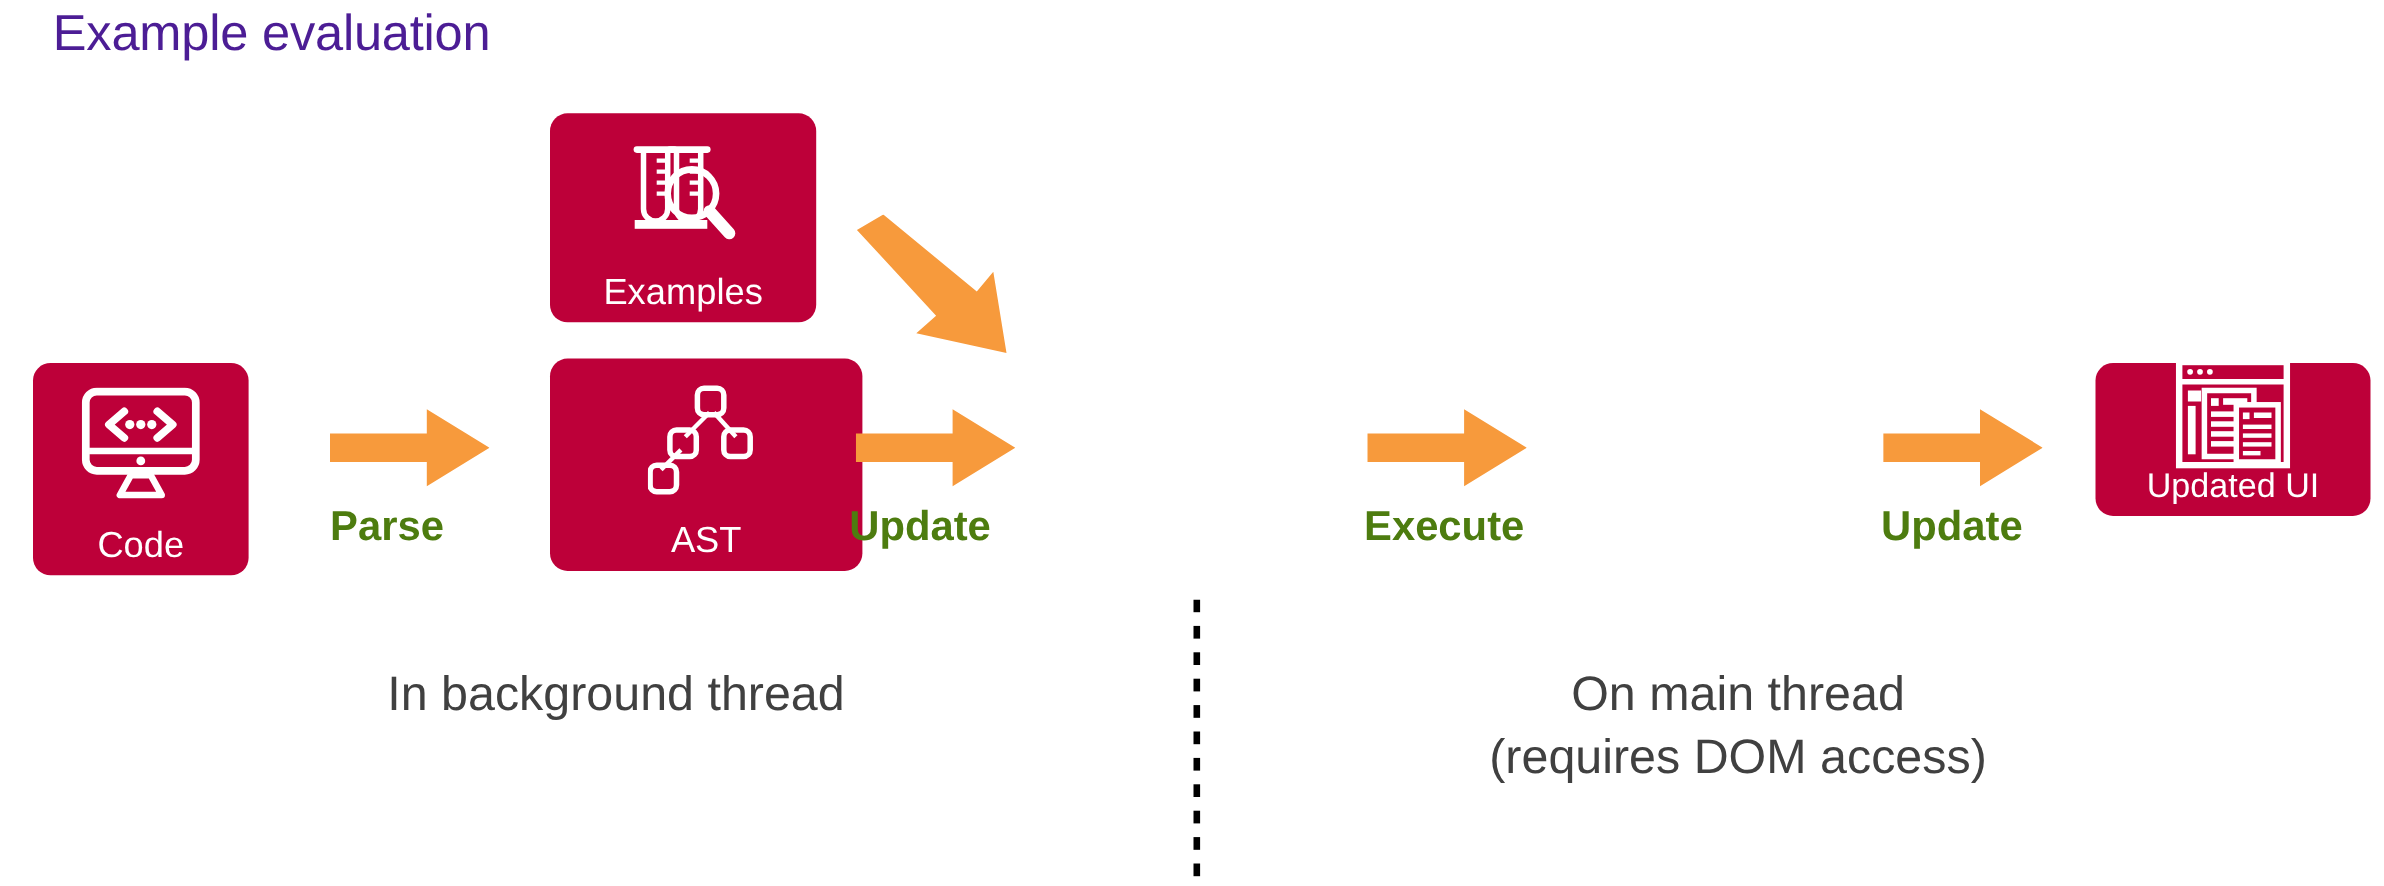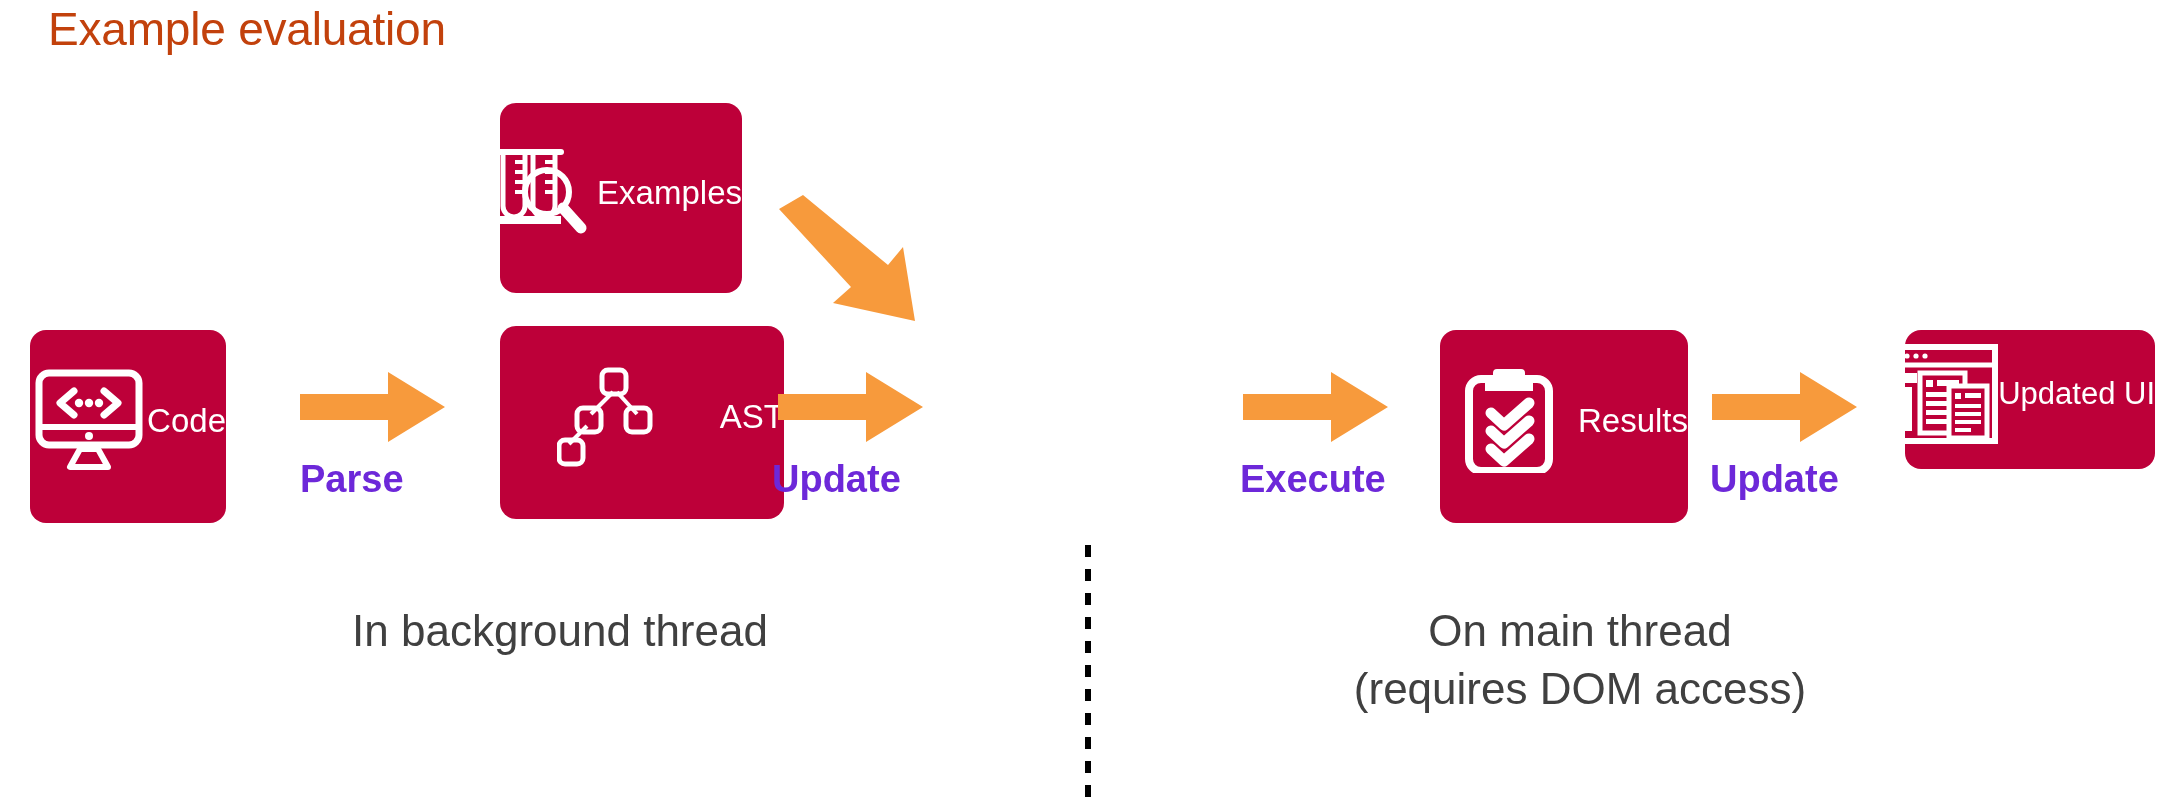--- a/index.html
+++ b/index.html
@@ -19,33 +19,33 @@
     overflow: hidden;
   }
 
   
   #page-title {
     position: absolute;
     left: 48px;
     top: 2px;
     font-size: 46px;
     font-weight: 400;
-    color: #c2410c;
+    color: #4c1d95;
     letter-spacing: -0.2px;
     white-space: nowrap;
   }
 
   
   .node-box {
     position: absolute;
     background: #BD0039;
     border-radius: 16px;
     box-sizing: border-box;
     display: flex;
-    flex-direction: row;
+    flex-direction: column;
     align-items: center;
     justify-content: flex-end;
     padding-bottom: 12px;
   }
   .node-icon {
     flex: 1 1 auto;
     display: flex;
     align-items: center;
     justify-content: center;
     width: 100%;
@@ -85,21 +85,21 @@
     left: 775px;
     top: 195px;
     width: 175px;
     height: 135px;
   }
   #arrow-diagonal svg { display: block; width: 100%; height: 100%; }
 
   
   .arrow-label {
     position: absolute;
-    color: #6d28d9;
+    color: #4d7c0f;
     font-size: 38px;
     font-weight: 700;
     white-space: nowrap;
     line-height: 1;
   }
   #label-parse   { left: 300px;  top: 460px; }
   #label-modify  { left: 772px;  top: 460px; }
   #label-execute { left: 1240px; top: 460px; }
   #label-update  { left: 1710px; top: 460px; }
 
@@ -189,33 +189,20 @@
         <rect x="45" y="6" width="24" height="24" rx="6" fill="none" stroke="#fff" stroke-width="5"></rect>
         <rect x="20" y="44" width="24" height="24" rx="6" fill="none" stroke="#fff" stroke-width="5"></rect>
         <rect x="69" y="44" width="24" height="24" rx="6" fill="none" stroke="#fff" stroke-width="5"></rect>
         <rect x="2" y="76" width="24" height="24" rx="6" fill="none" stroke="#fff" stroke-width="5"></rect>
       </svg>
     </div>
     <div class="node-label">AST</div>
   </div>
 
 
-  <div class="node-box" id="box-results">
-    <div class="node-icon">
-      <svg width="92" height="104" viewBox="0 0 92 104">
-        <rect x="6" y="10" width="80" height="92" rx="12" fill="none" stroke="#fff" stroke-width="8"></rect>
-        <path d="M30 10 L30 4 a4 4 0 0 1 4 -4 L58 0 a4 4 0 0 1 4 4 L62 10 L70 10 L70 22 L22 22 L22 10 Z" fill="#fff"></path>
-        <circle cx="46" cy="6" r="7" fill="#fff"></circle>
-        <path d="M28 44 L41 56 L66 34" fill="none" stroke="#fff" stroke-width="11" stroke-linecap="round" stroke-linejoin="round"></path>
-        <path d="M28 62 L41 74 L66 52" fill="none" stroke="#fff" stroke-width="11" stroke-linecap="round" stroke-linejoin="round"></path>
-        <path d="M28 80 L41 92 L66 70" fill="none" stroke="#fff" stroke-width="11" stroke-linecap="round" stroke-linejoin="round"></path>
-      </svg>
-    </div>
-    <div class="node-label">Results</div>
-  </div>
 
   <div class="node-box" id="box-ui">
     <div class="node-icon">
       <svg width="104" height="100" viewBox="0 0 104 100">
         <rect x="3" y="3" width="98" height="94" fill="none" stroke="#fff" stroke-width="6"></rect>
         <line x1="3" y1="21" x2="101" y2="21" stroke="#fff" stroke-width="5"></line>
         <circle cx="13" cy="12" r="2.6" fill="#fff"></circle>
         <circle cx="22" cy="12" r="2.6" fill="#fff"></circle>
         <circle cx="31" cy="12" r="2.6" fill="#fff"></circle>
 

